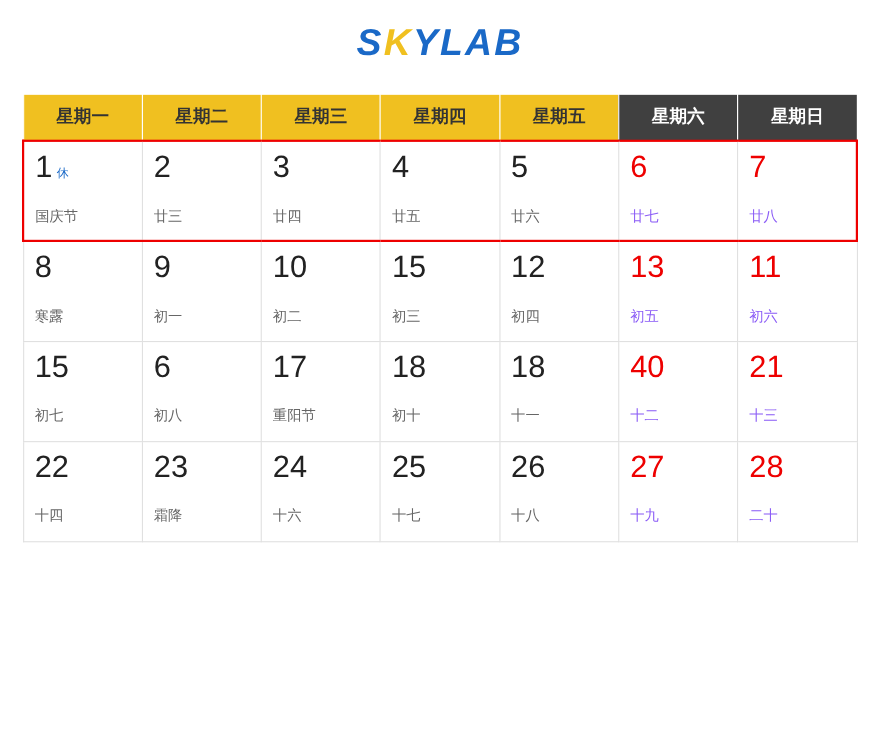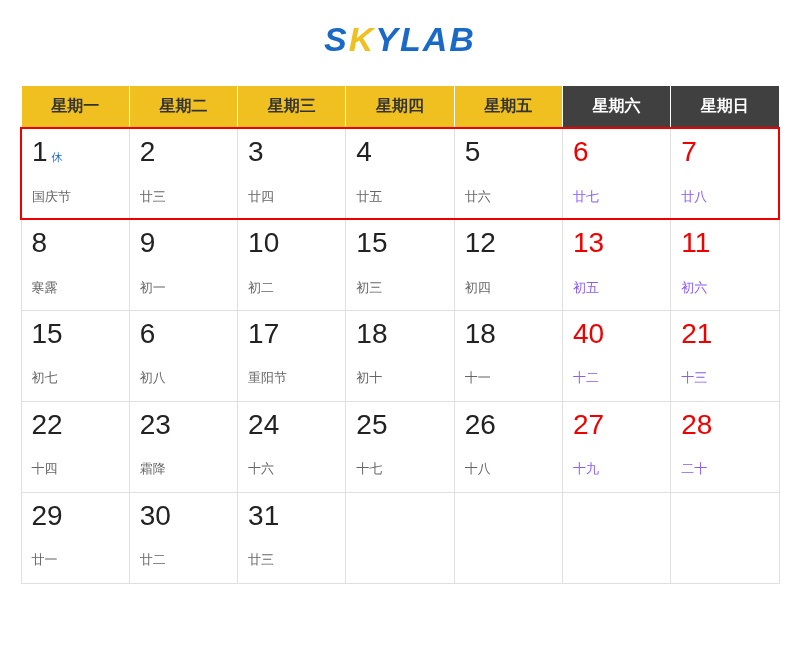--- a/index.html
+++ b/index.html
@@ -150,23 +150,14 @@
       </tr>
       <tr>
         <td><span class="day-num">22</span><div class="day-sub">十四</div></td>
         <td><span class="day-num">23</span><div class="day-sub">霜降</div></td>
         <td><span class="day-num">24</span><div class="day-sub">十六</div></td>
         <td><span class="day-num">25</span><div class="day-sub">十七</div></td>
         <td><span class="day-num">26</span><div class="day-sub">十八</div></td>
         <td><span class="day-num weekend-num">27</span><div class="day-sub weekend-sub">十九</div></td>
         <td><span class="day-num weekend-num">28</span><div class="day-sub weekend-sub">二十</div></td>
       </tr>
-      <tr>
-        <td><span class="day-num">29</span><div class="day-sub">廿一</div></td>
-        <td><span class="day-num">30</span><div class="day-sub">廿二</div></td>
-        <td><span class="day-num">31</span><div class="day-sub">廿三</div></td>
-        <td></td>
-        <td></td>
-        <td></td>
-        <td></td>
-      </tr>
     </tbody>
 </table>
 
 </body></html>

